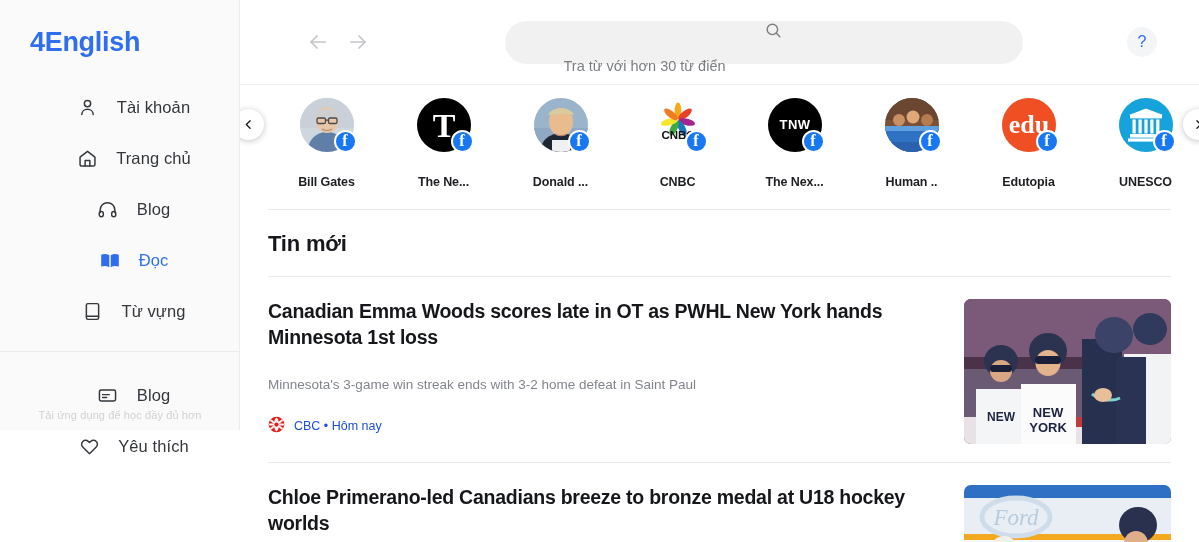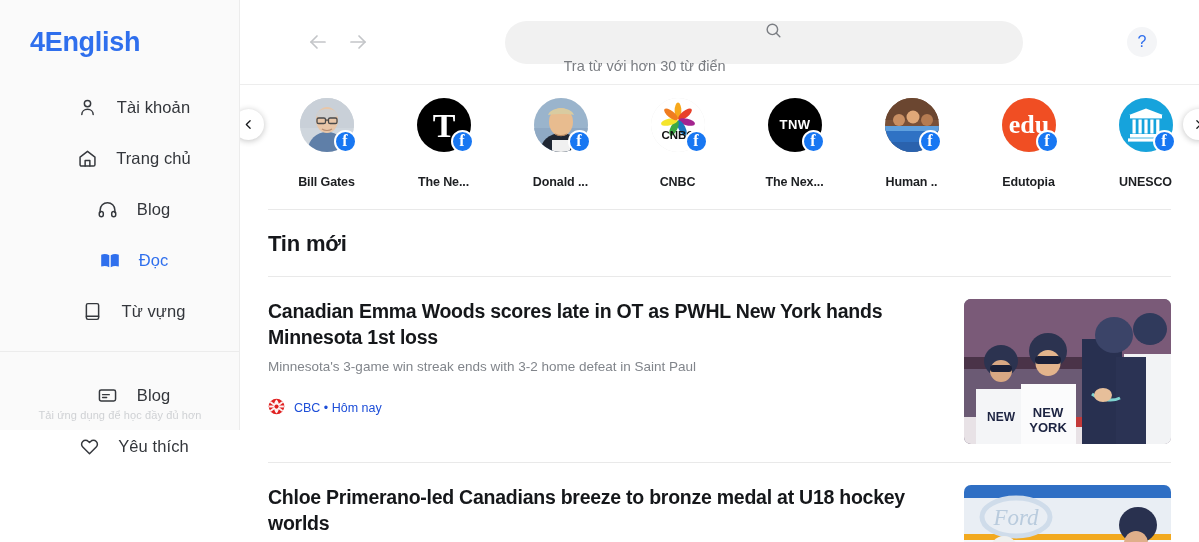--- a/index.html
+++ b/index.html
@@ -208,21 +208,21 @@
   }
   .art-left { flex: 1 1 auto; max-width: 700px; }
   .art-headline {
     font-size: 19.5px;
     font-weight: 700;
     color: #15171a;
     line-height: 1.33;
     letter-spacing: -0.25px;
   }
   .art-sub {
-    margin-top: 7px;
+    margin-top: 25px;
     font-size: 13.5px;
     color: #81858b;
     line-height: 1.4;
   }
   .art-meta {
     margin-top: 21px;
     display: flex; align-items: center; gap: 9px;
     font-size: 12.5px;
     color: #1d4ed8;
   }

